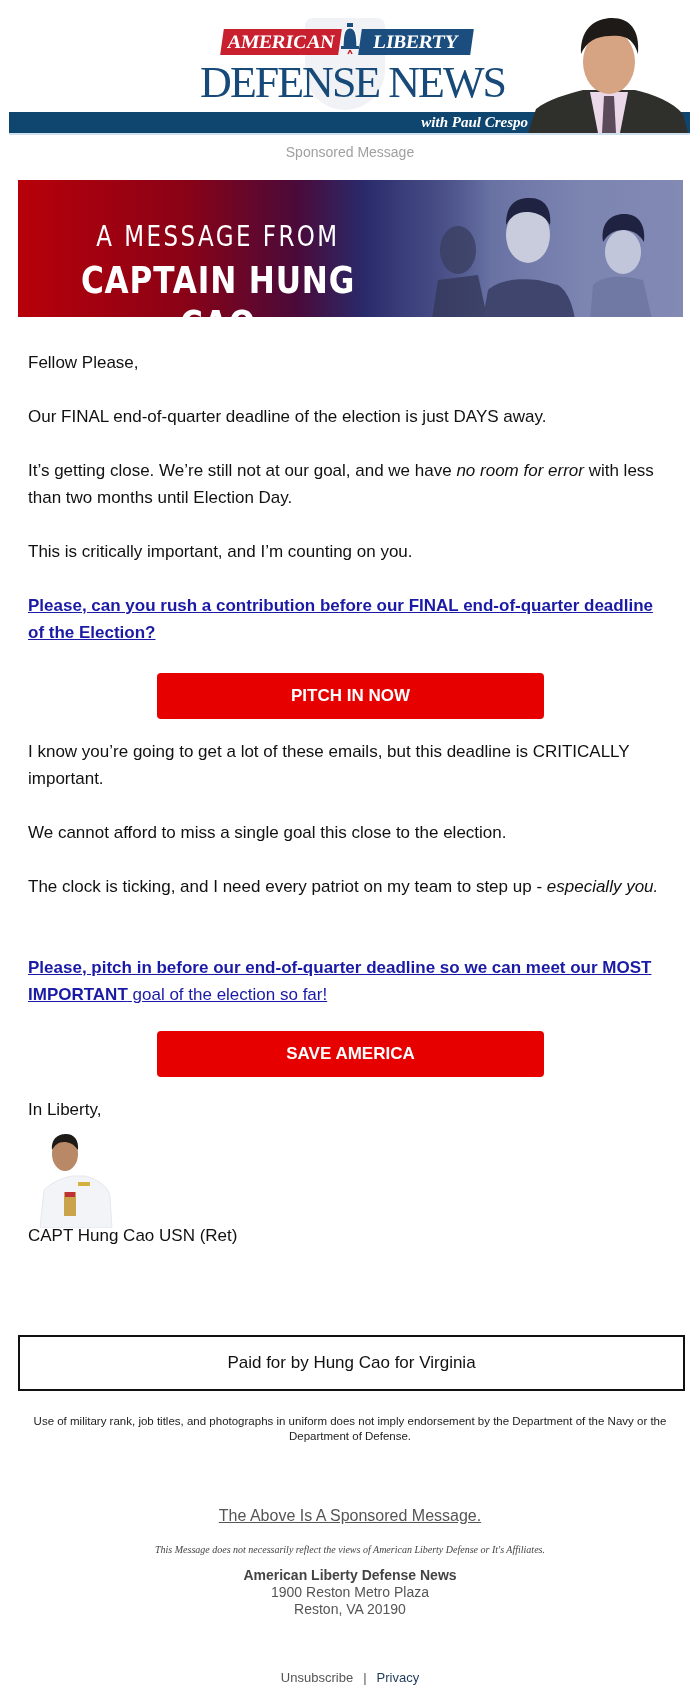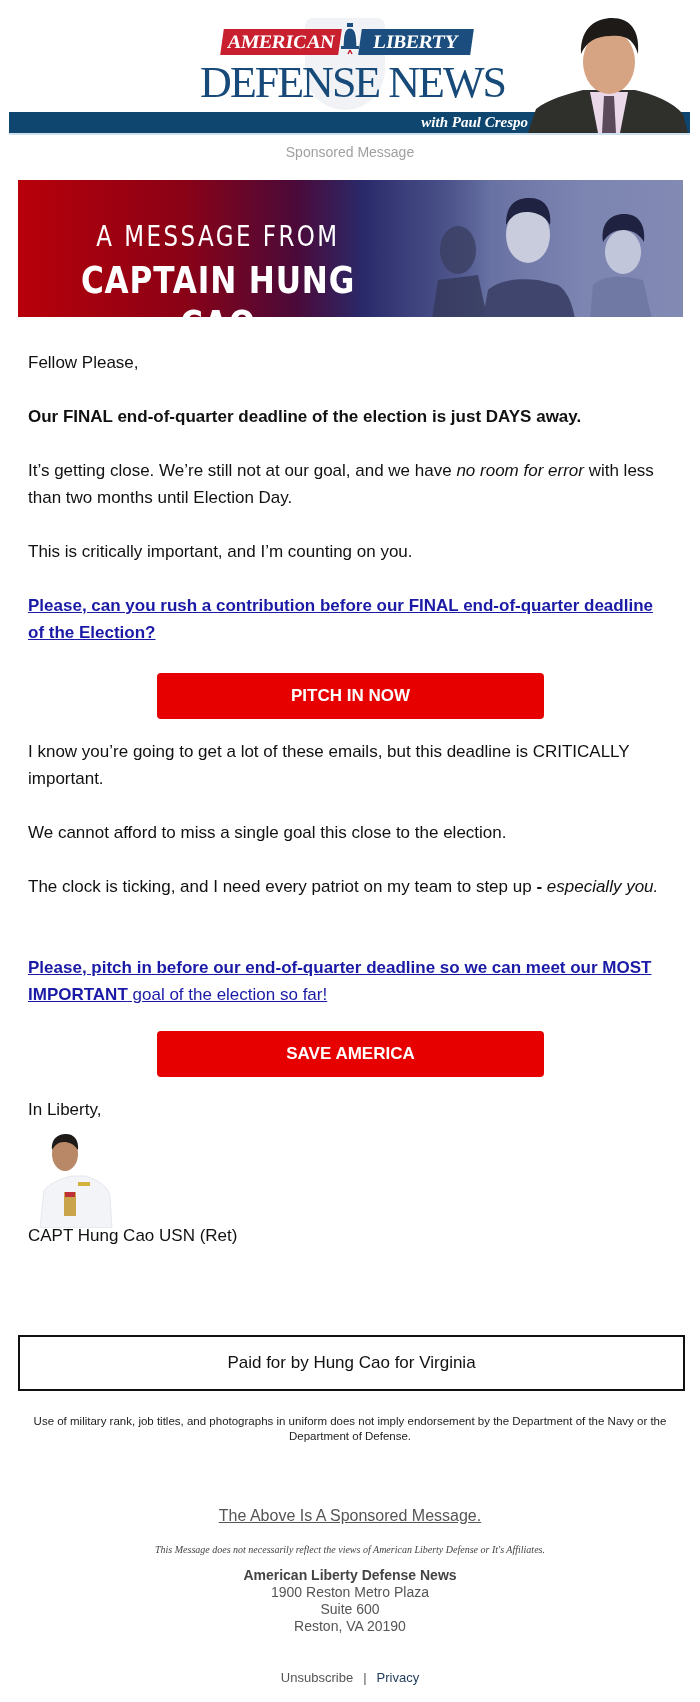--- a/index.html
+++ b/index.html
@@ -22,21 +22,21 @@
 
   
   .banner { position:absolute; left:18px; top:180px; width:665px; height:137px; overflow:hidden;
     background:linear-gradient(90deg,#b8000a 0%,#8a0216 25%,#4a0a3a 42%,#2a2a6a 52%,#5b6699 70%,#8088b4 85%,#6d76a6 100%); }
   .banner .line1 { position:absolute; left:0; width:400px; top:40px; text-align:center; color:#fff; font-family:"DejaVu Sans", sans-serif; font-size:28px; letter-spacing:3px; transform:scaleX(.82); transform-origin:center; }
   .banner .line2 { position:absolute; left:-10px; width:420px; top:78px; text-align:center; color:#fff; font-family:"DejaVu Sans", sans-serif; font-weight:bold; font-size:38px; letter-spacing:1px; transform:scaleX(.82); transform-origin:center; }
   .banner svg { position:absolute; left:390px; top:0; }
 
   
   .para { position:absolute; left:28px; width:640px; font-size:17px; line-height:27px; color:#111; }
-  .para b { font-weight:bold; }
+  .para b { font-weight:normal; }
   .para i { font-style:italic; }
   .link { color:#1a1aa6; text-decoration:underline; font-weight:bold; }
 
   .cta { position:absolute; left:157px; width:387px; height:46px; background:#e60000; border-radius:4px; color:#fff; font-weight:bold; font-size:17px; line-height:46px; text-align:center; }
 
   .sig-photo { position:absolute; left:38px; top:1132px; width:76px; height:96px; }
 
   .paid-box { position:absolute; left:18px; top:1335px; width:663px; height:52px; border:2px solid #111; text-align:center; line-height:52px; font-size:17px; color:#111; }
   .disclaimer { position:absolute; left:20px; width:660px; top:1414px; text-align:center; font-size:11.5px; line-height:15px; color:#222; }
 
@@ -141,19 +141,18 @@
 
 <div class="disclaimer">Use of military rank, job titles, and photographs in uniform does not imply endorsement by the Department of the Navy or the Department of Defense.</div>
 
 <div class="footer-link"><span>The Above Is A Sponsored Message.</span></div>
 
 <div class="views">This Message does not necessarily reflect the views of American Liberty Defense or It's Affiliates.</div>
 
 <div class="address">
   <div class="org">American Liberty Defense News</div>
   <div>1900 Reston Metro Plaza</div>
-  <div>Suite 600</div>
   <div>Reston, VA 20190</div>
 </div>
 
 <div class="links">
   <span>Unsubscribe</span><span class="sep">|</span><span class="privacy">Privacy</span>
 </div>
 
 </body></html>

